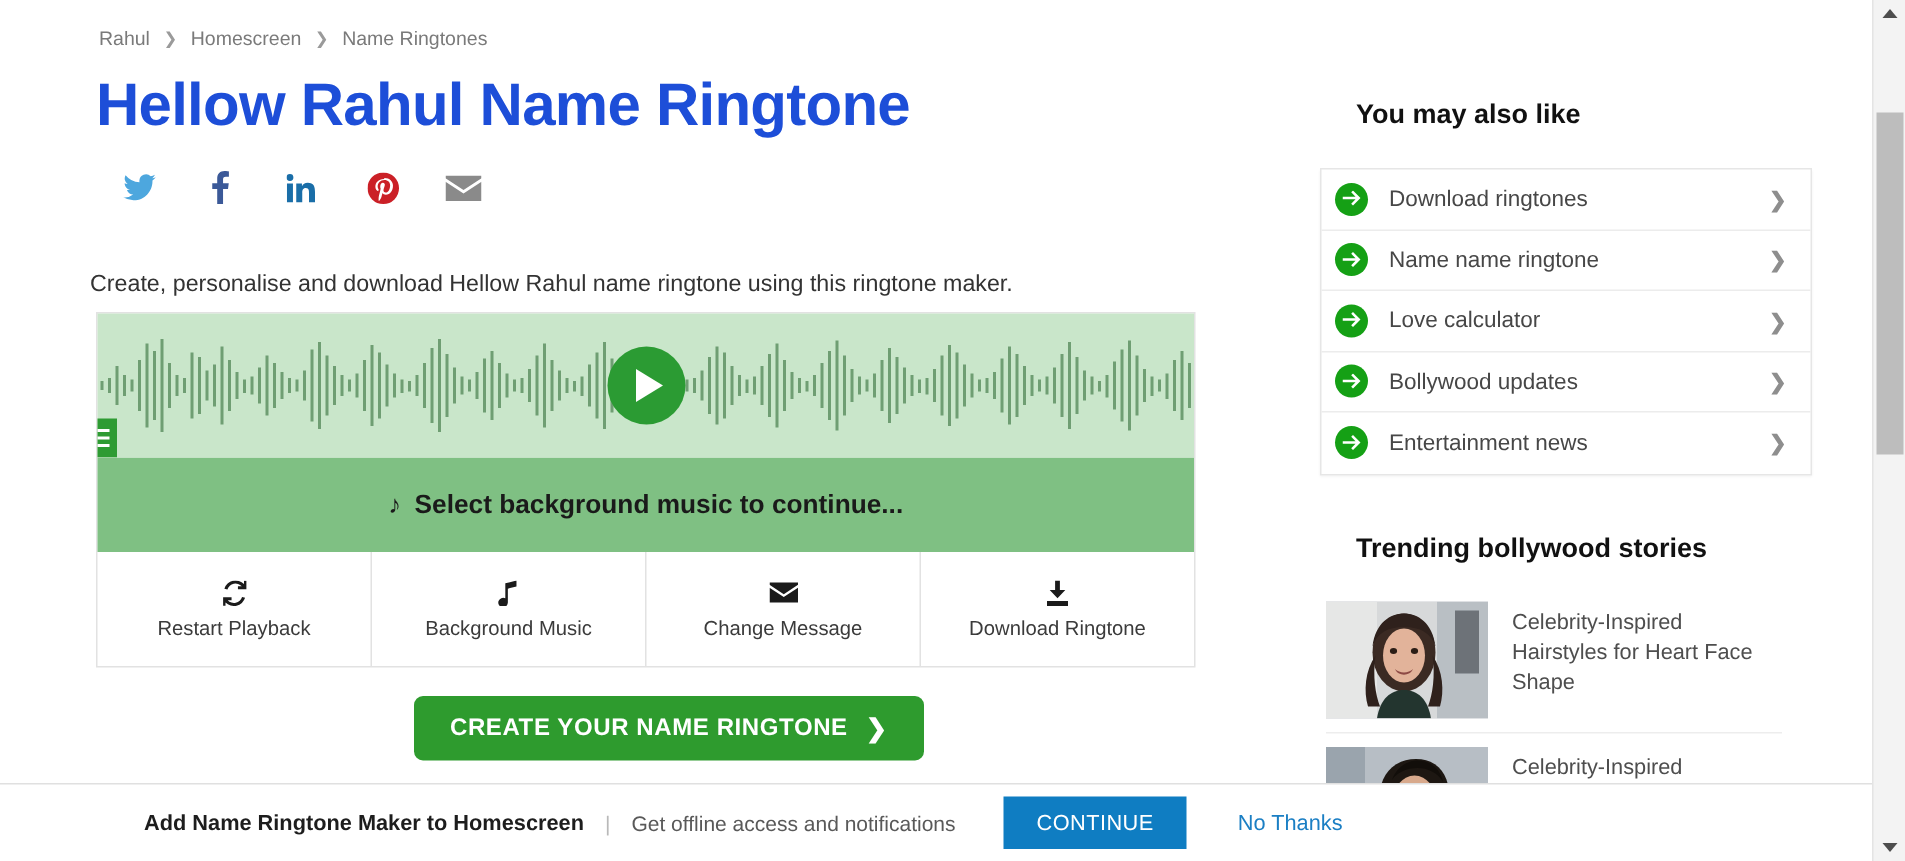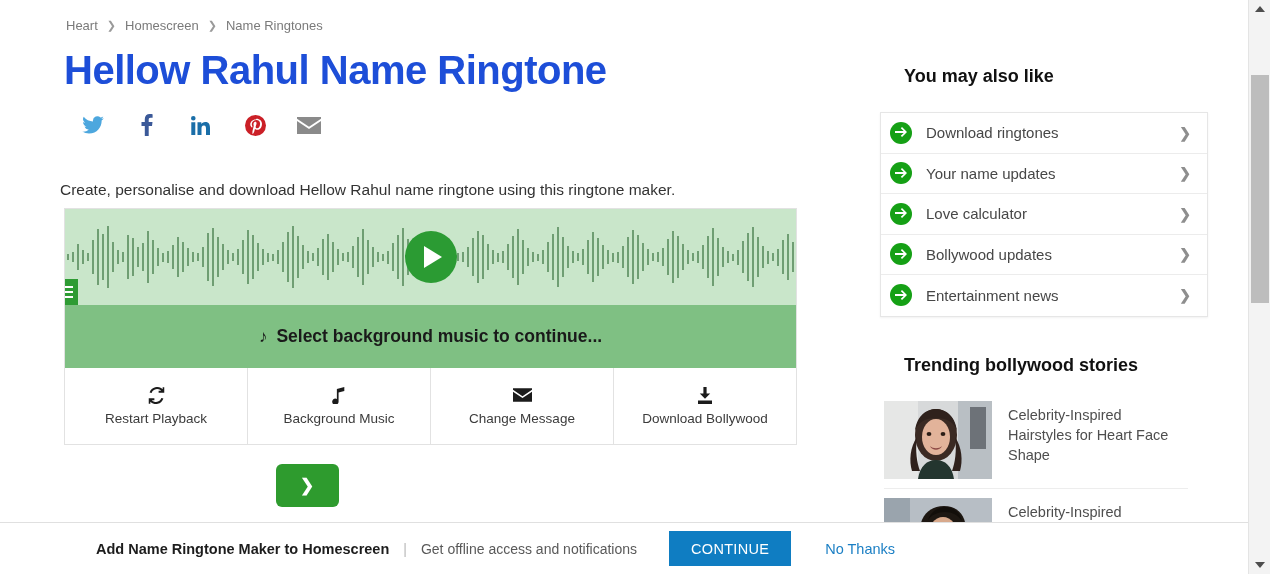--- a/index.html
+++ b/index.html
@@ -183,21 +183,21 @@
     position:absolute; left:2px; top:75px; width:18px; height:228px;
     background:#bdbdbd; cursor:pointer;
   }
 </style>
 </head>
 <body>
 
 <div class="page">
 
   <nav class="breadcrumb">
-    <span>Heart</span>
+    <span>Rahul</span>
     <span class="bc-sep">❯</span>
     <span>Homescreen</span>
     <span class="bc-sep">❯</span>
     <span>Name Ringtones</span>
   </nav>
 
   <h1 class="page-title">Hellow Rahul Name Ringtone</h1>
 
   <div class="social-row">
     <span class="social-btn">
@@ -419,26 +419,27 @@
             </svg>
         </span>
         <span>Change Message</span>
       </div>
       <div class="tool">
         <span class="ti">
           <svg width="16" height="17" viewBox="0 0 16 17">
               <path fill="#1b1b1b" d="M6.4 0h3.2v6.4h3.6L8 11.8 2.8 6.4h3.6V0zM1 13.6h14V17H1v-3.4z"></path>
             </svg>
         </span>
-        <span>Download Bollywood</span>
+        <span>Download Ringtone</span>
       </div>
     </div>
   </div>
 
   <button class="cta">
+    <span>CREATE YOUR NAME RINGTONE</span>
     <span class="chev">❯</span>
   </button>
 
   <aside class="sidebar">
     <h2 class="side-head">You may also like</h2>
 
     <div class="link-card">
       <div class="link-row">
         <span class="arr-ico">
             <svg width="13" height="11" viewBox="0 0 13 11">
@@ -447,21 +448,21 @@
           </span>
         <span class="link-label">Download ringtones</span>
         <span class="chev-r">❯</span>
       </div>
       <div class="link-row">
         <span class="arr-ico">
             <svg width="13" height="11" viewBox="0 0 13 11">
               <path fill="#fff" d="M7 0 5.8 1.2 8.7 4.1H0v1.8h8.7L5.8 8.8 7 10l5-5z"></path>
             </svg>
           </span>
-        <span class="link-label">Your name updates</span>
+        <span class="link-label">Name name ringtone</span>
         <span class="chev-r">❯</span>
       </div>
       <div class="link-row">
         <span class="arr-ico">
             <svg width="13" height="11" viewBox="0 0 13 11">
               <path fill="#fff" d="M7 0 5.8 1.2 8.7 4.1H0v1.8h8.7L5.8 8.8 7 10l5-5z"></path>
             </svg>
           </span>
         <span class="link-label">Love calculator</span>
         <span class="chev-r">❯</span>

